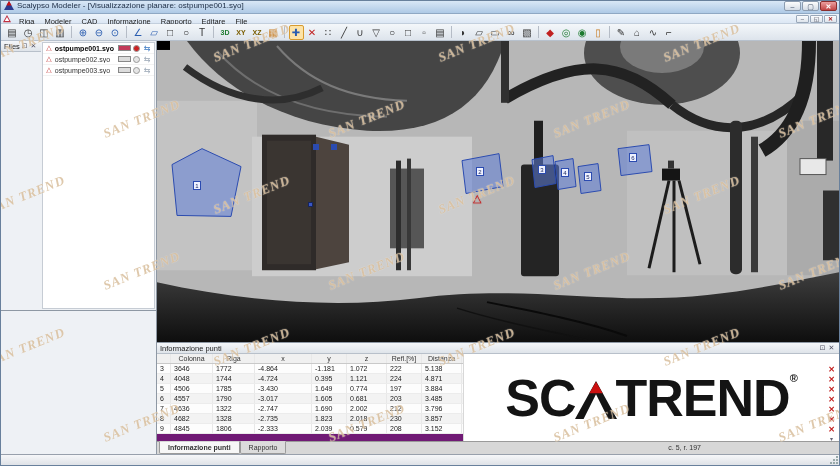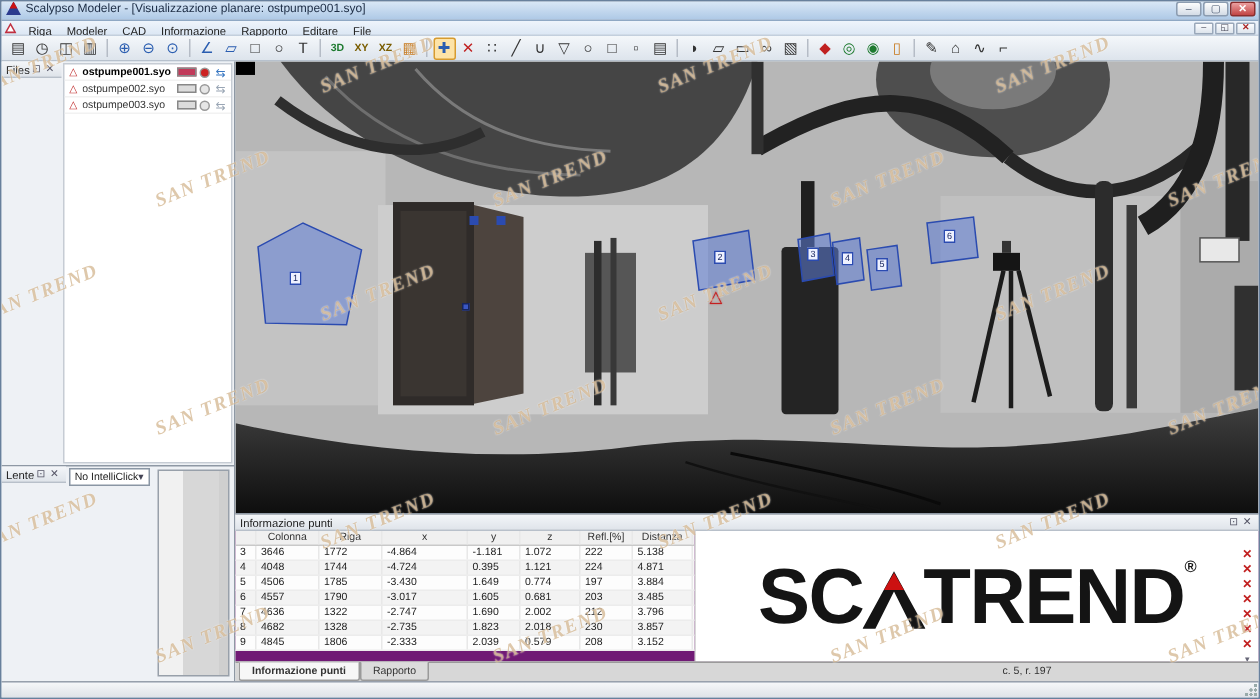--- a/index.html
+++ b/index.html
@@ -235,39 +235,20 @@
             <div class="frow">
               <span class="scan-ic">△</span>
               <span class="fname">ostpumpe003.syo</span>
               <span class="swatch" style="background: rgb(220, 220, 220);"></span>
               <span class="dot" style="background: rgb(230, 230, 230);"></span>
               <span class="mv">⇆</span>
             </div>
           </div>
       </div>
 
-      <div class="panel lens-panel">
-        <div class="panel-hdr">
-          <span class="panel-title">Lente</span>
-          <span class="phicon">⊡</span>
-          <span class="phicon">✕</span>
-        </div>
-        <div class="lens-dd">
-          <span class="ddval">No IntelliClick</span>
-          <span class="ddarrow">▾</span>
-        </div>
-        <div class="lens-preview">
-          <div class="lens-sq"></div>
-          <div class="lens-cross-h"></div>
-          <div class="lens-cross-v"></div>
-          <div class="lens-dot" style="left:100px;top:90px;"></div>
-          <div class="lens-dot" style="left:98px;top:110px;"></div>
-
-        </div>
-      </div>
     </div>
 
     <div class="maincol">
 
       <div class="viewport">
         <svg viewBox="0 0 682 302" width="100%" height="100%" preserveAspectRatio="none">
           <defs>
             <linearGradient id="floorG" x1="0" y1="0" x2="0" y2="1">
               <stop offset="0" stop-color="#3e3e3e"></stop>
                 <stop offset="1" stop-color="#0e0e0e"></stop>

